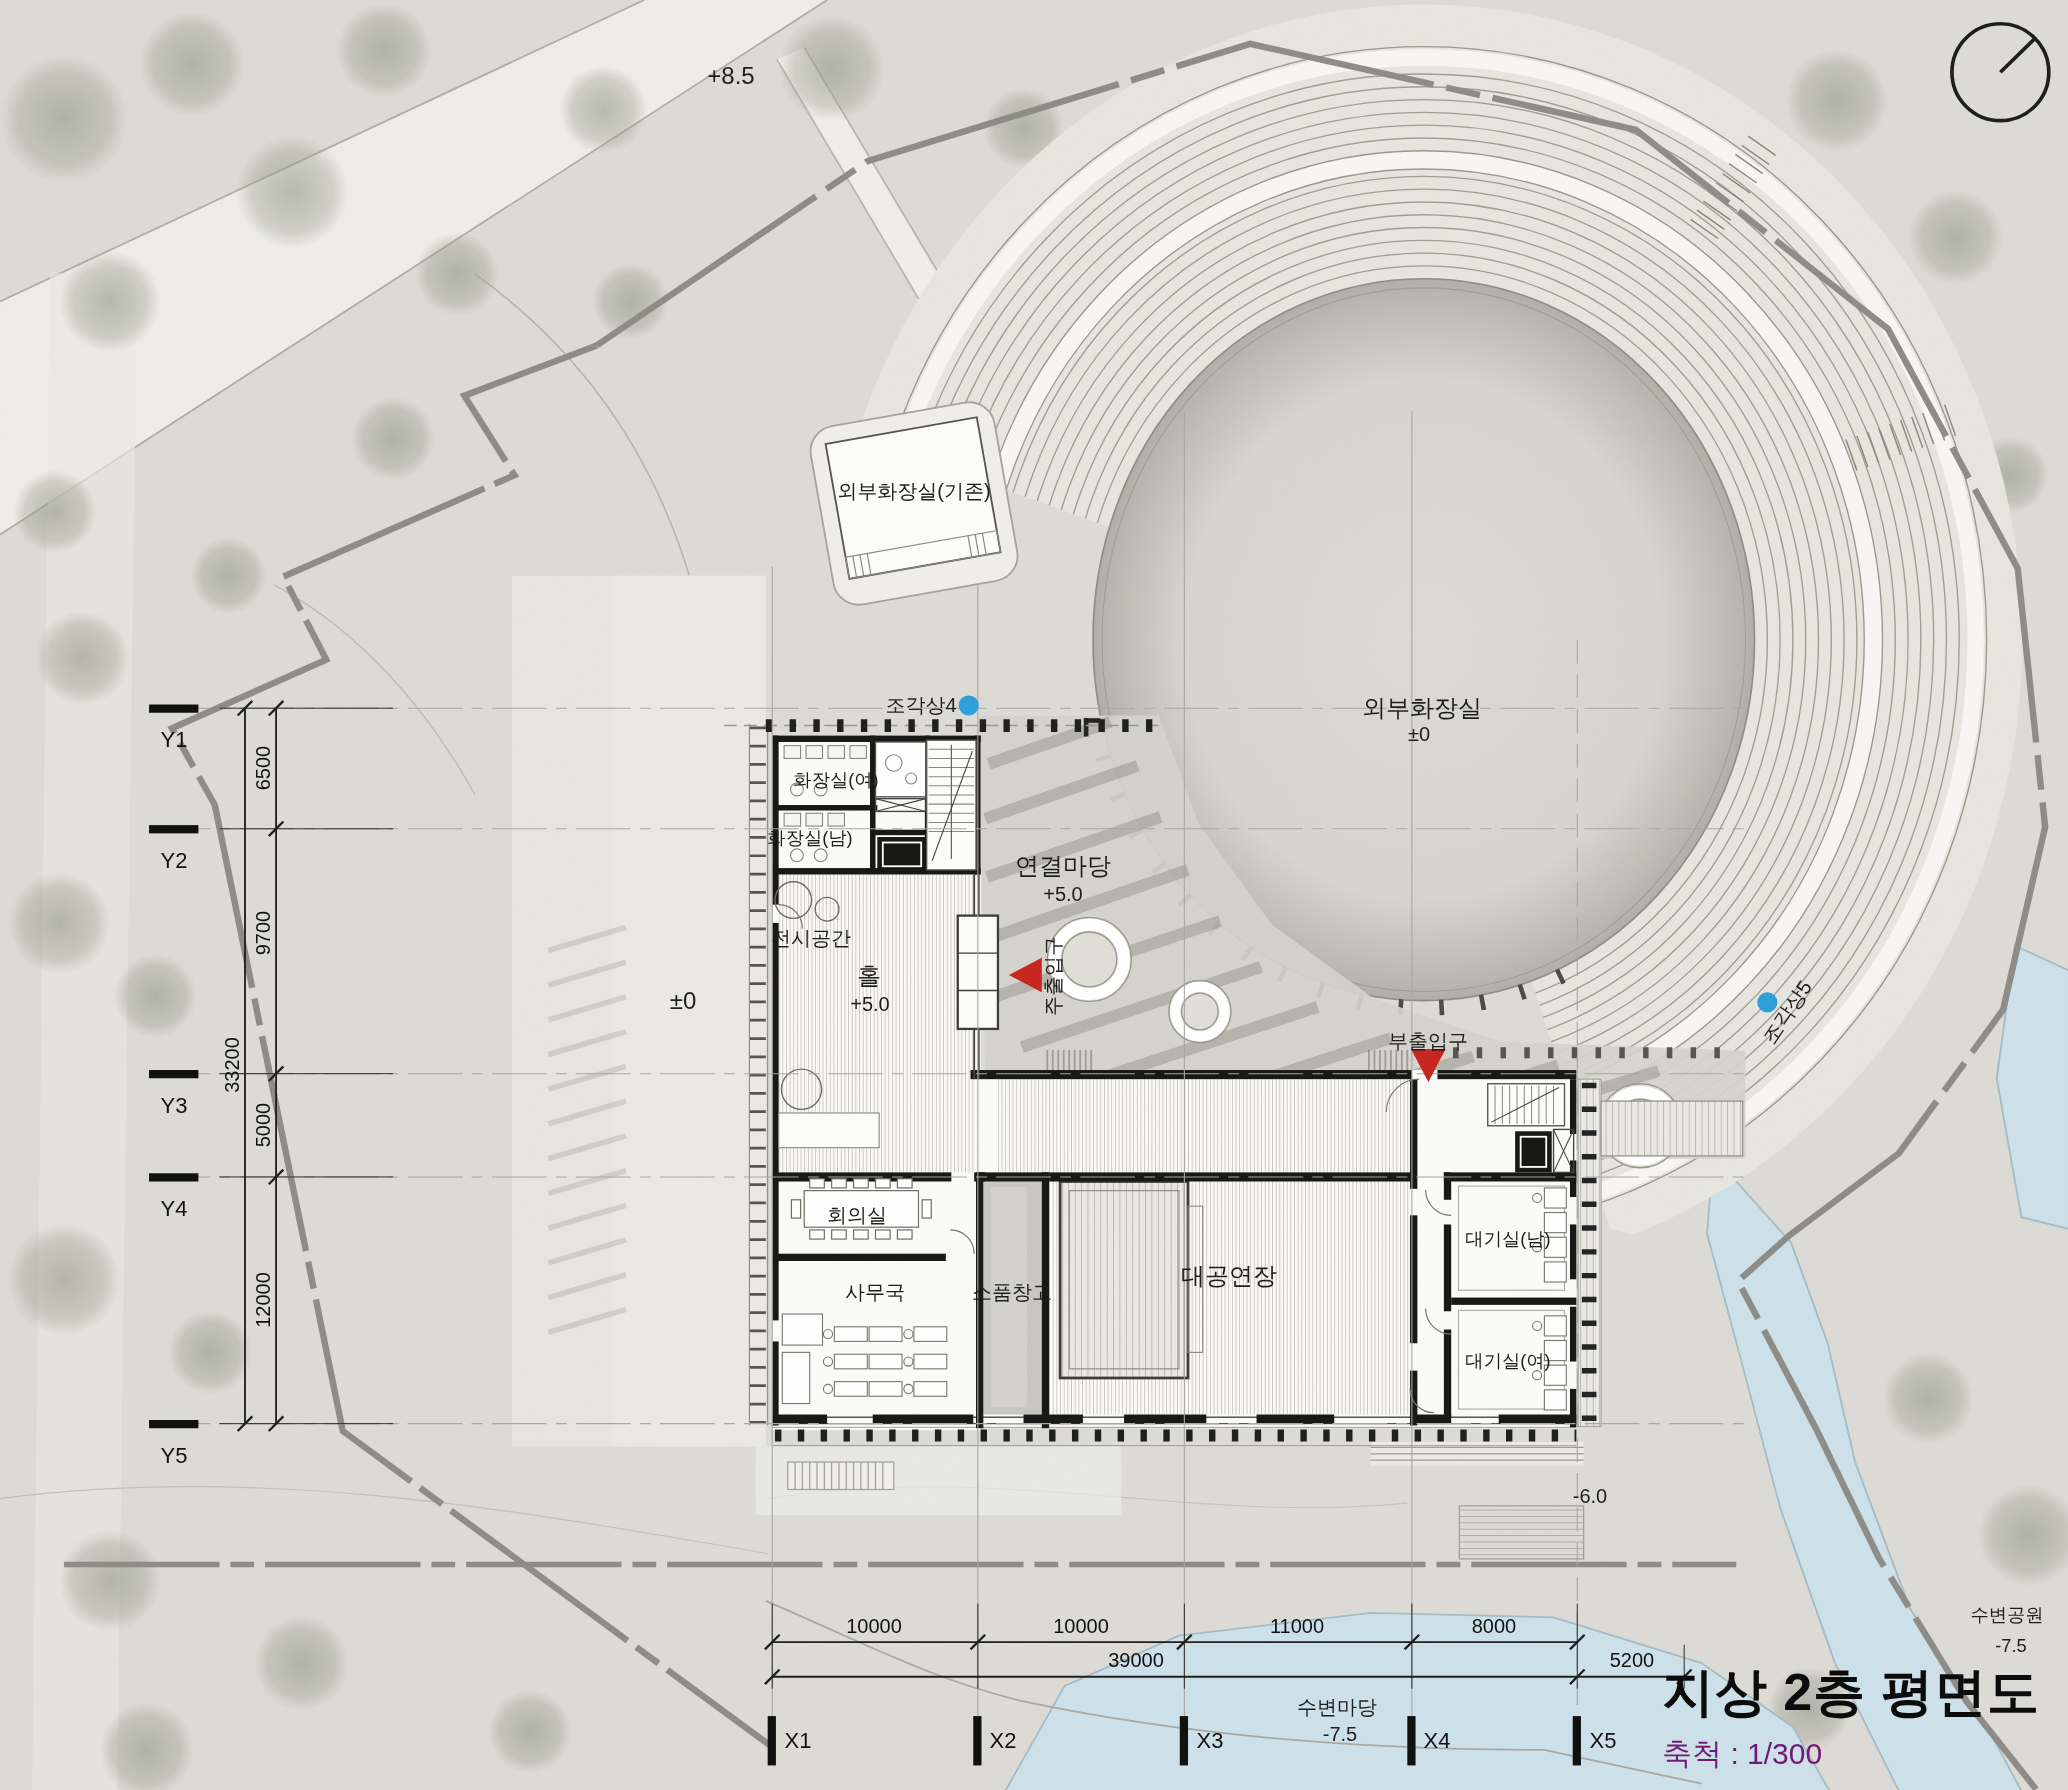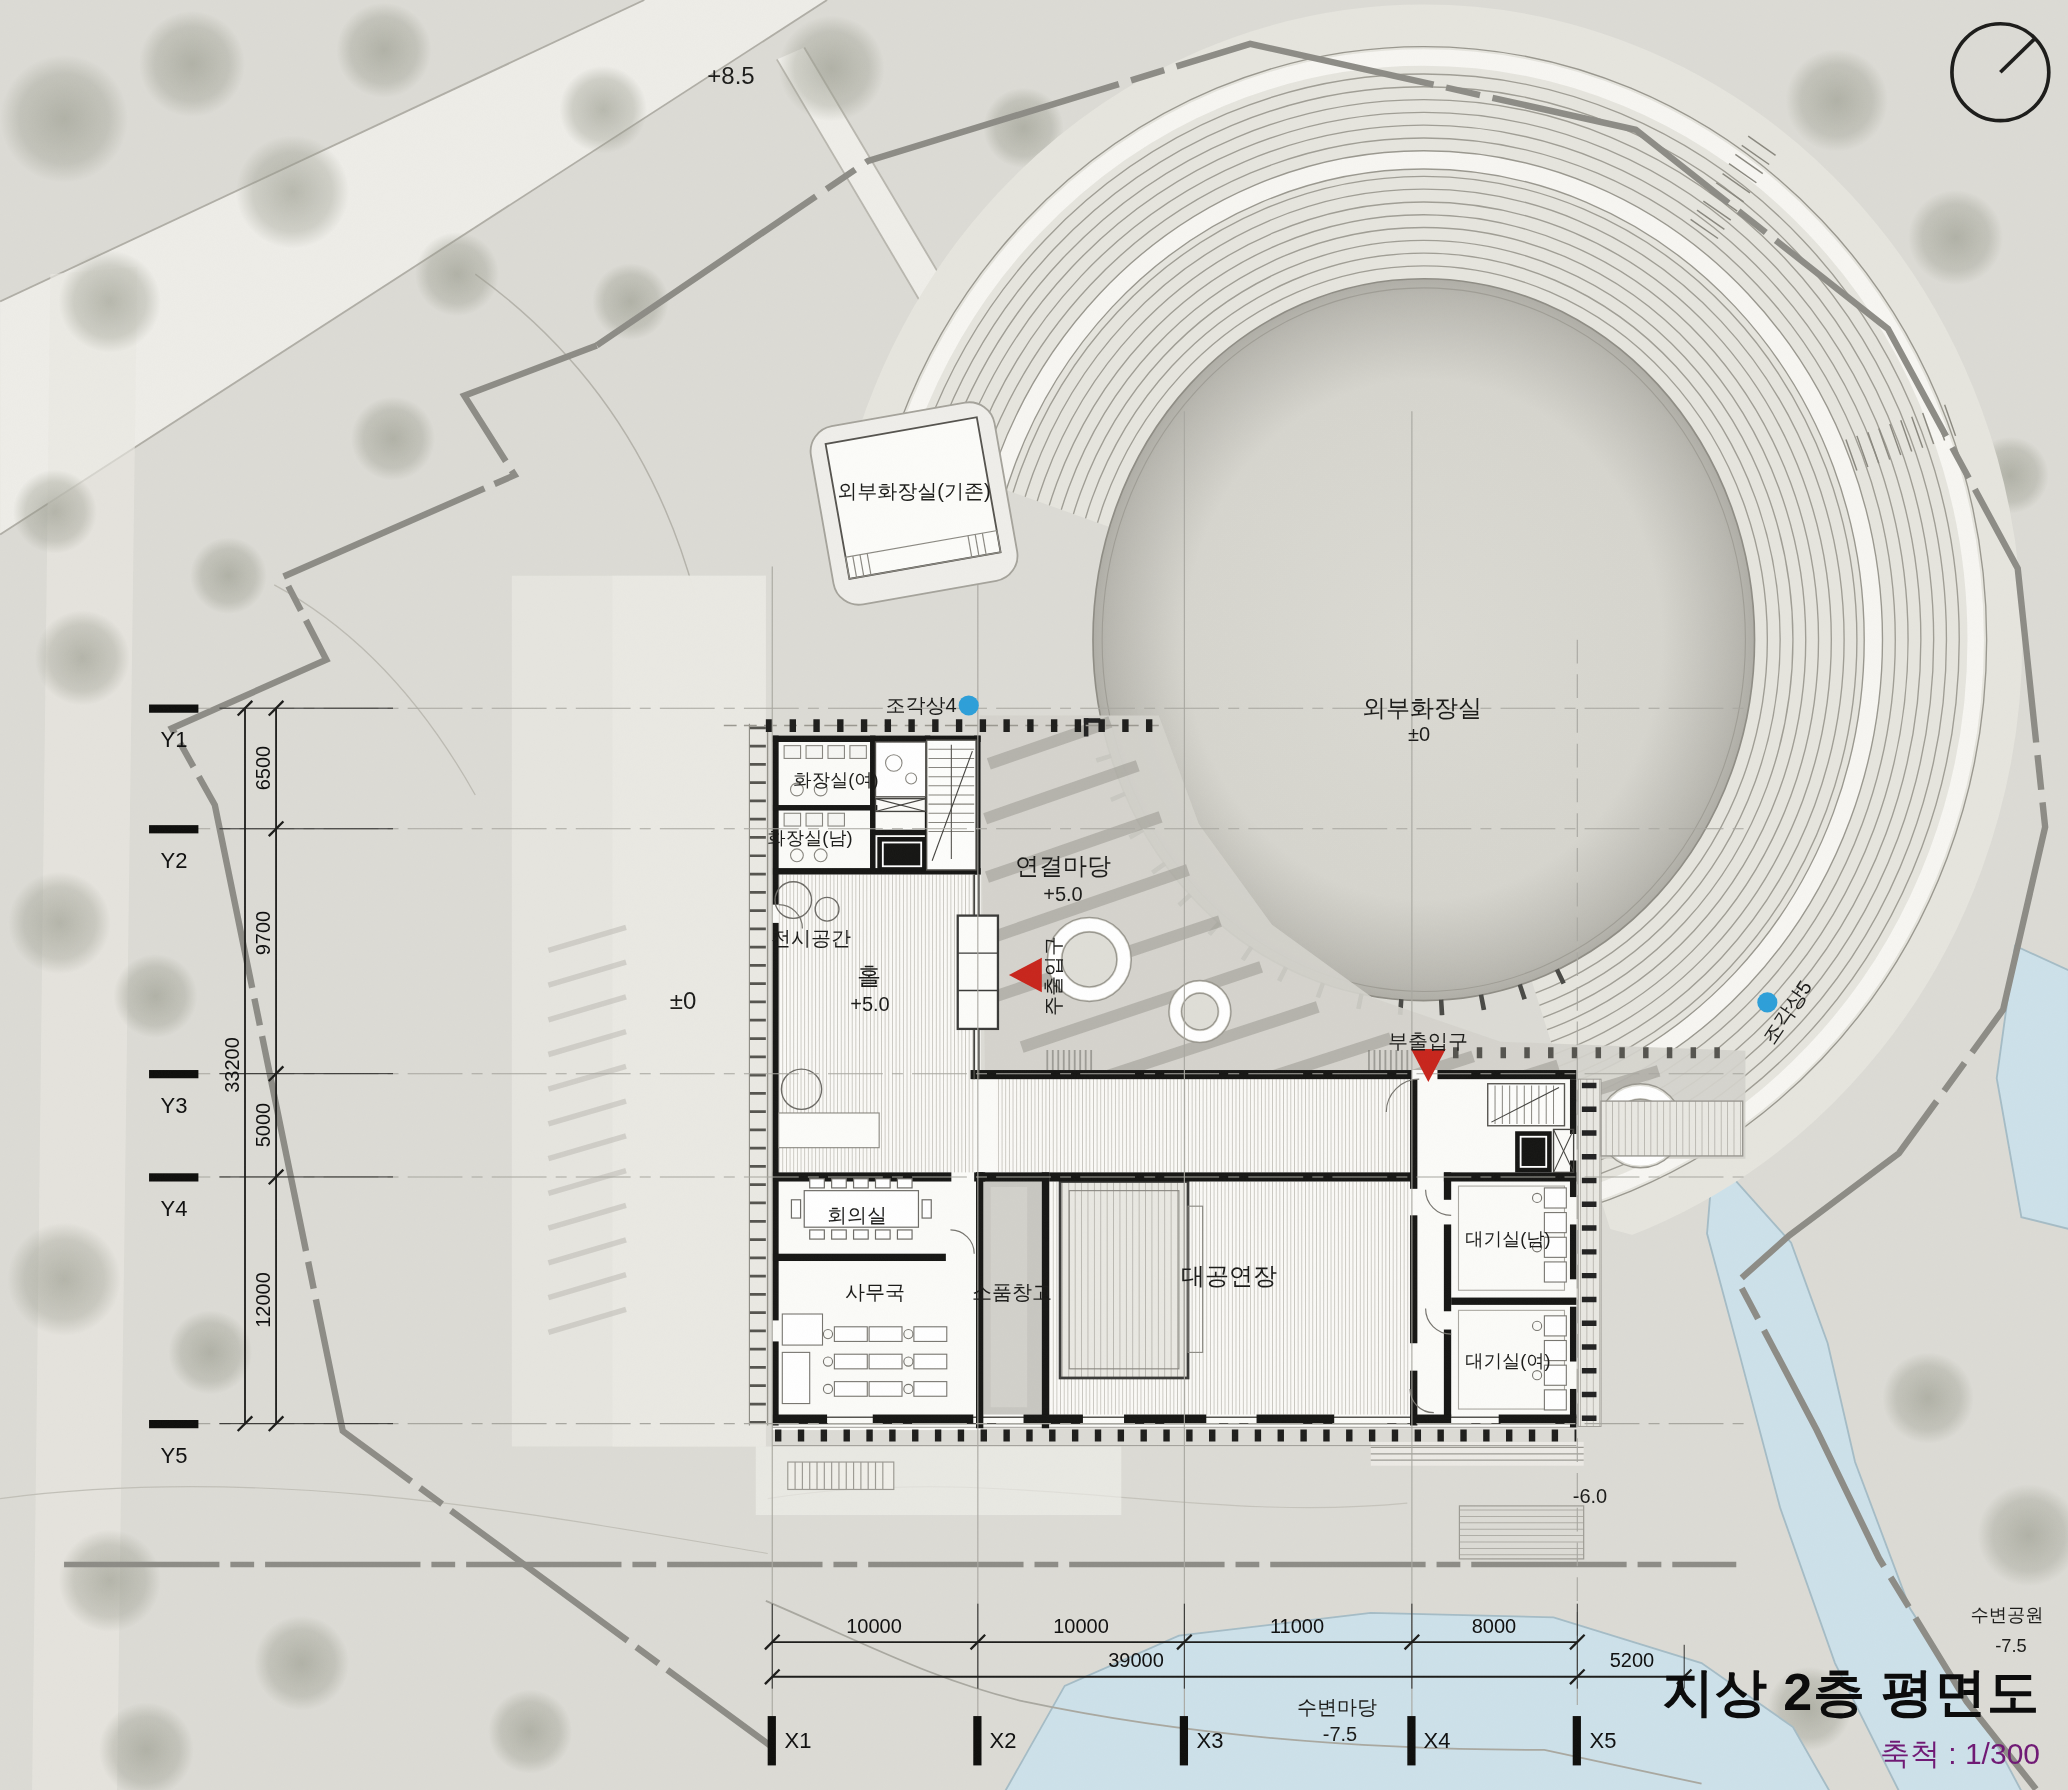--- a/index.html
+++ b/index.html
@@ -7,21 +7,21 @@
           background:#dcdbd5;font-family:"Liberation Sans",sans-serif;color:#222;}
   #plan-svg{position:absolute;left:0;top:0;}
   .lbl{position:absolute;transform:translate(-50%,-50%);white-space:nowrap;
        color:#1d1d1b;font-size:20px;line-height:1;}
   .lbl.small{font-size:18.3px;}
   .lbl.big{font-size:24px;}
   .lbl.dim{font-size:20px;color:#111;}
   .lbl.grid{font-size:22px;color:#111;}
   .rot90{transform:translate(-50%,-50%) rotate(-90deg);}
   .rot55{transform:translate(-50%,-50%) rotate(-56deg);}
-  #title-block{position:absolute;right:29px;bottom:16.4px;text-align:right;margin-top:8px;}
+  #title-block{position:absolute;right:29px;bottom:16.4px;text-align:left;margin-top:8px;}
   #title-main{font-size:52px;font-weight:700;color:#0c0c0c;letter-spacing:0.9px;}
   #title-scale{font-size:30px;color:#701a75;margin-top:5.5px;}
 </style>
 </head>
 <body>
 
 <div id="canvas">
 
 <svg id="plan-svg" width="2069" height="1791" viewBox="0 0 2264 1960">
   <defs>

